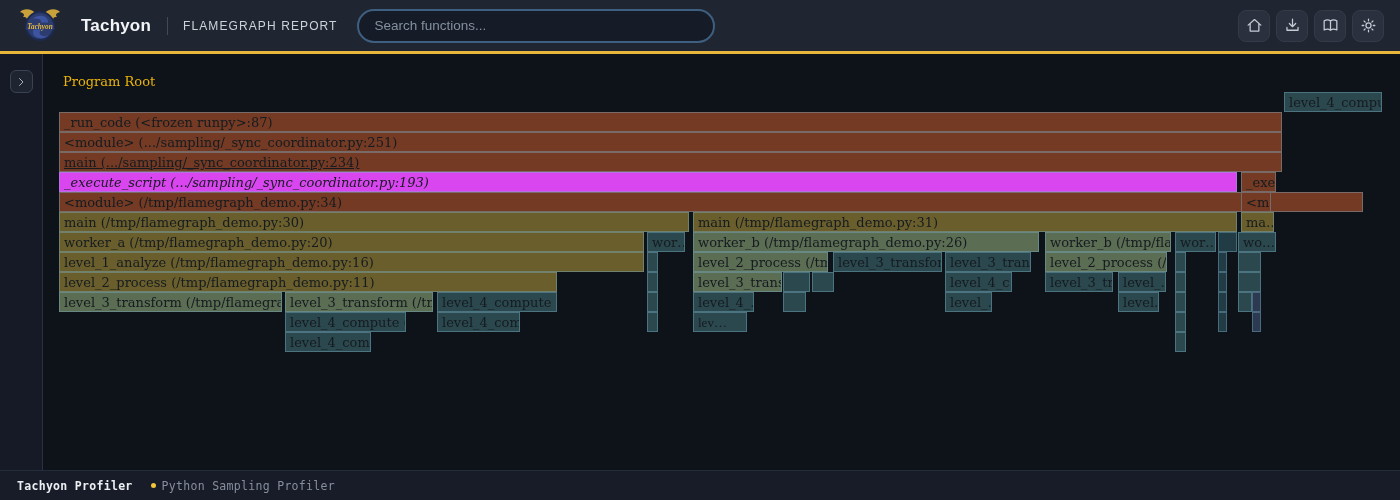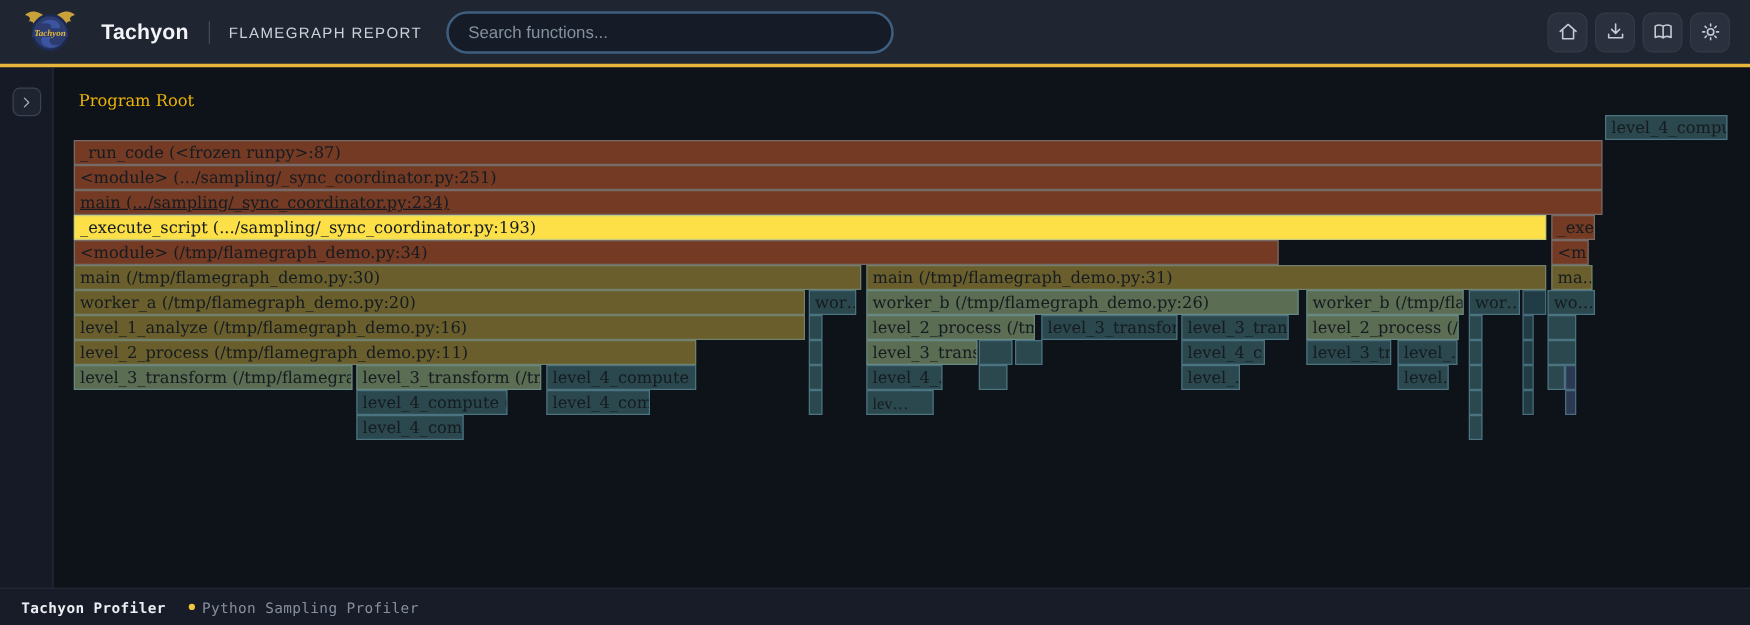--- a/index.html
+++ b/index.html
@@ -128,23 +128,23 @@
         </svg>
       </button>
     </aside>
     <div class="canvas">
       <div class="root-label">Program Root</div>
 
         <div class="flame-bar" style="left: 1241px; top: 38px; width: 98px; background: rgb(42, 72, 78);">level_4_comput…</div>
         <div class="flame-bar" style="left: 16px; top: 58px; width: 1223px; background: rgb(116, 58, 36);">_run_code (&lt;frozen runpy&gt;:87)</div>
         <div class="flame-bar" style="left: 16px; top: 78px; width: 1223px; background: rgb(116, 58, 36);">&lt;module&gt; (.../sampling/_sync_coordinator.py:251)</div>
         <div class="flame-bar" style="left: 16px; top: 98px; width: 1223px; background: rgb(116, 58, 36); text-decoration: underline;">main (.../sampling/_sync_coordinator.py:234)</div>
-        <div class="flame-bar" style="left: 16px; top: 118px; width: 1178px; background: #fde047;">_execute_script (.../sampling/_sync_coordinator.py:193)</div>
+        <div class="flame-bar" style="left: 16px; top: 118px; width: 1178px; background: #d946ef; font-style: italic;">_execute_script (.../sampling/_sync_coordinator.py:193)</div>
         <div class="flame-bar" style="left: 1198px; top: 118px; width: 35px; background: rgb(116, 58, 36);">_exe…</div>
-        <div class="flame-bar" style="left: 16px; top: 138px; width: 964px; background: rgb(116, 58, 36);">&lt;module&gt; (/tmp/flamegraph_demo.py:34)</div>
+        <div class="flame-bar" style="left: 16px; top: 138px; width: 1304px; background: rgb(116, 58, 36);">&lt;module&gt; (/tmp/flamegraph_demo.py:34)</div>
         <div class="flame-bar" style="left: 1198px; top: 138px; width: 30px; background: rgb(116, 58, 36);">&lt;m…</div>
         <div class="flame-bar" style="left: 16px; top: 158px; width: 630px; background: rgb(106, 95, 44);">main (/tmp/flamegraph_demo.py:30)</div>
         <div class="flame-bar" style="left: 650px; top: 158px; width: 544px; background: rgb(106, 95, 44);">main (/tmp/flamegraph_demo.py:31)</div>
         <div class="flame-bar" style="left: 1198px; top: 158px; width: 33px; background: rgb(106, 95, 44);">ma…</div>
         <div class="flame-bar" style="left: 16px; top: 178px; width: 585px; background: rgb(106, 95, 44);">worker_a (/tmp/flamegraph_demo.py:20)</div>
         <div class="flame-bar" style="left: 604px; top: 178px; width: 38px; background: rgb(42, 72, 78);">wor…</div>
         <div class="flame-bar" style="left: 650px; top: 178px; width: 346px; background: rgb(91, 109, 83);">worker_b (/tmp/flamegraph_demo.py:26)</div>
         <div class="flame-bar" style="left: 1002px; top: 178px; width: 126px; background: rgb(91, 109, 83);">worker_b (/tmp/flame…</div>
         <div class="flame-bar" style="left: 1132px; top: 178px; width: 41px; background: rgb(42, 72, 78);">wor…</div>
         <div class="flame-bar" style="left: 1175px; top: 178px; width: 19px; background: rgb(34, 60, 70);"></div>

